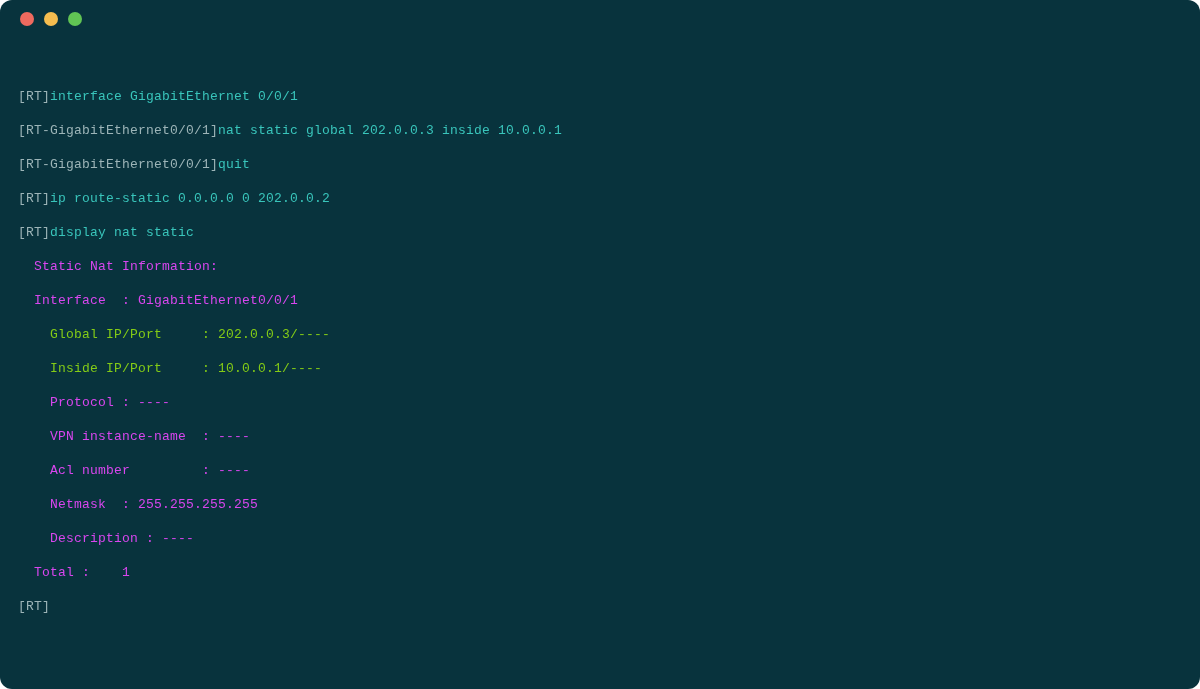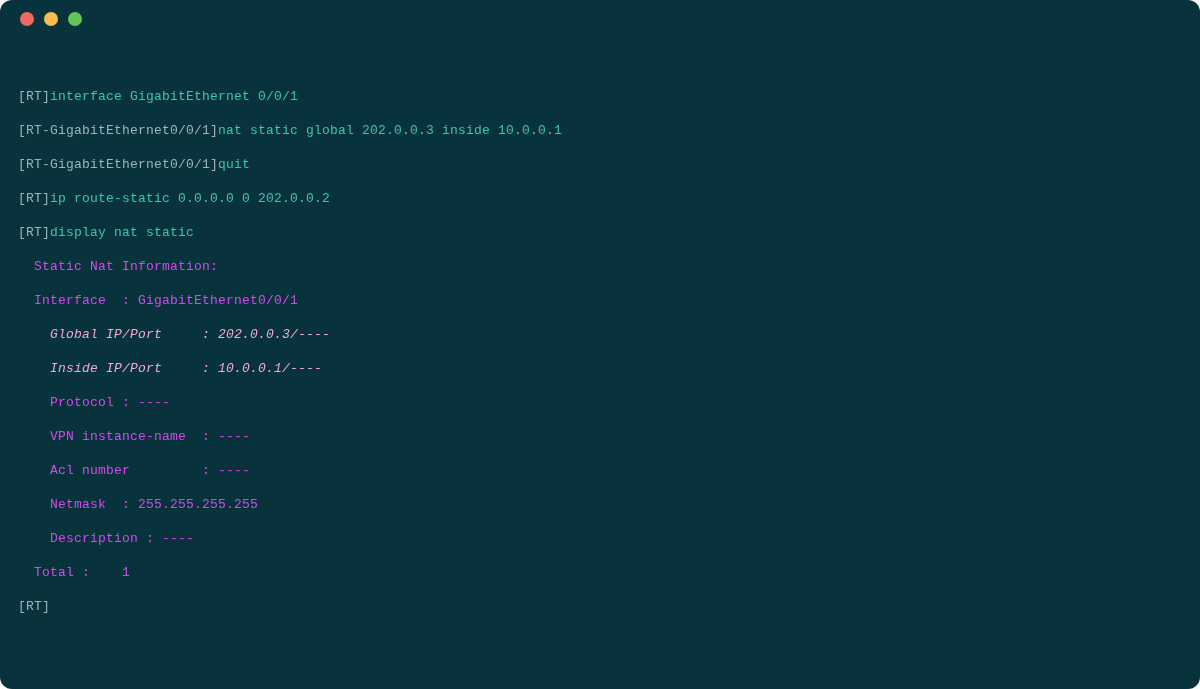--- a/index.html
+++ b/index.html
@@ -37,21 +37,21 @@
     padding: 42px 18px 10px 18px;
     color: #9db5b8;
     font-size: 13px;
     line-height: 34px;
     letter-spacing: 0.2px;
     white-space: pre;
   }
   .prompt   { color: #9db5b8; }
   .cmd      { color: #39c5bb; }   
   .out      { color: #d946ef; }
-  .hl       { color: #f9a8d4; font-style: italic; }   
+  .hl       { color: #84cc16; }   
 </style>
 </head>
 <body>
 
 <div class="window">
   <div class="titlebar">
     <div class="dot dot-red"></div>
     <div class="dot dot-yellow"></div>
     <div class="dot dot-green"></div>
   </div>

